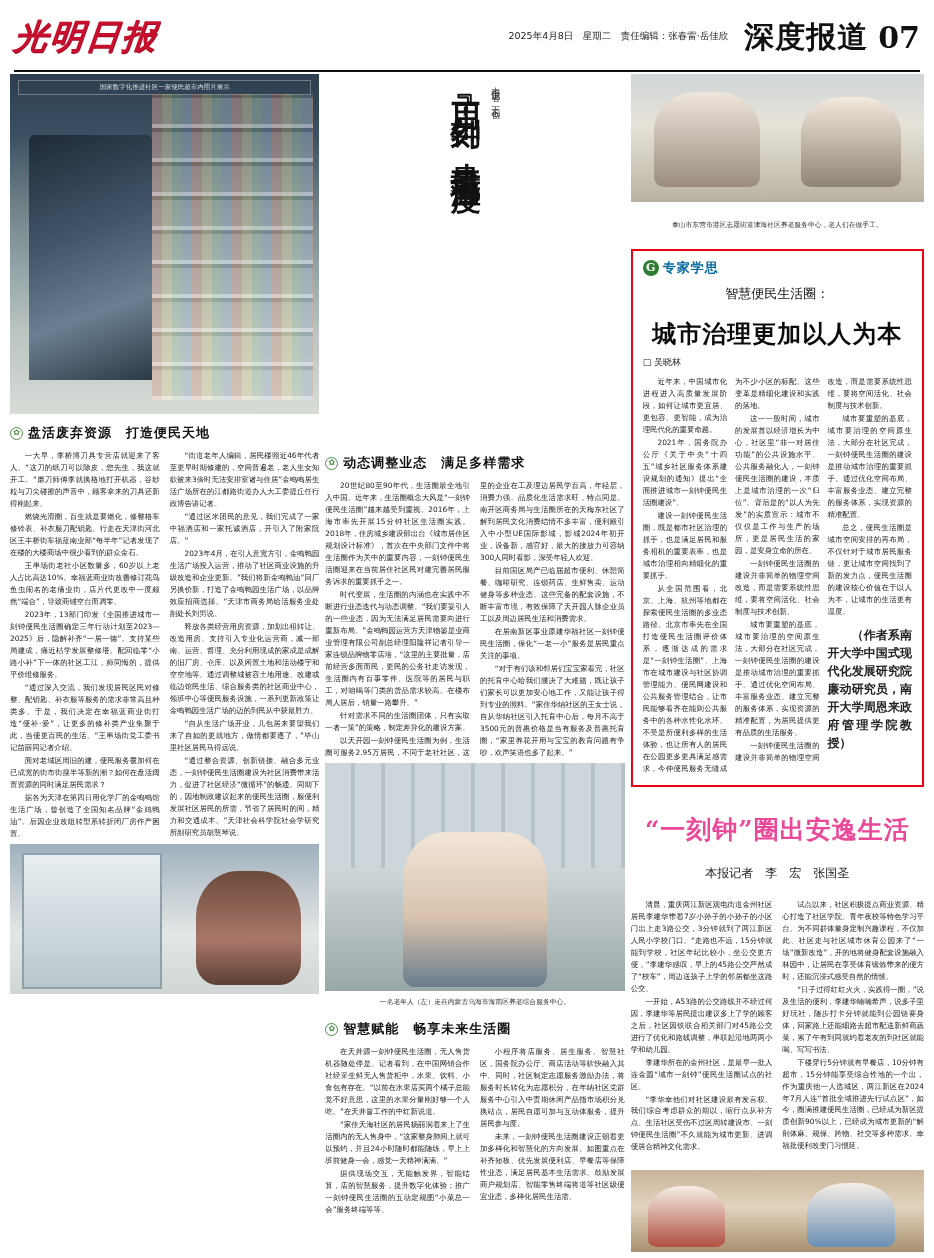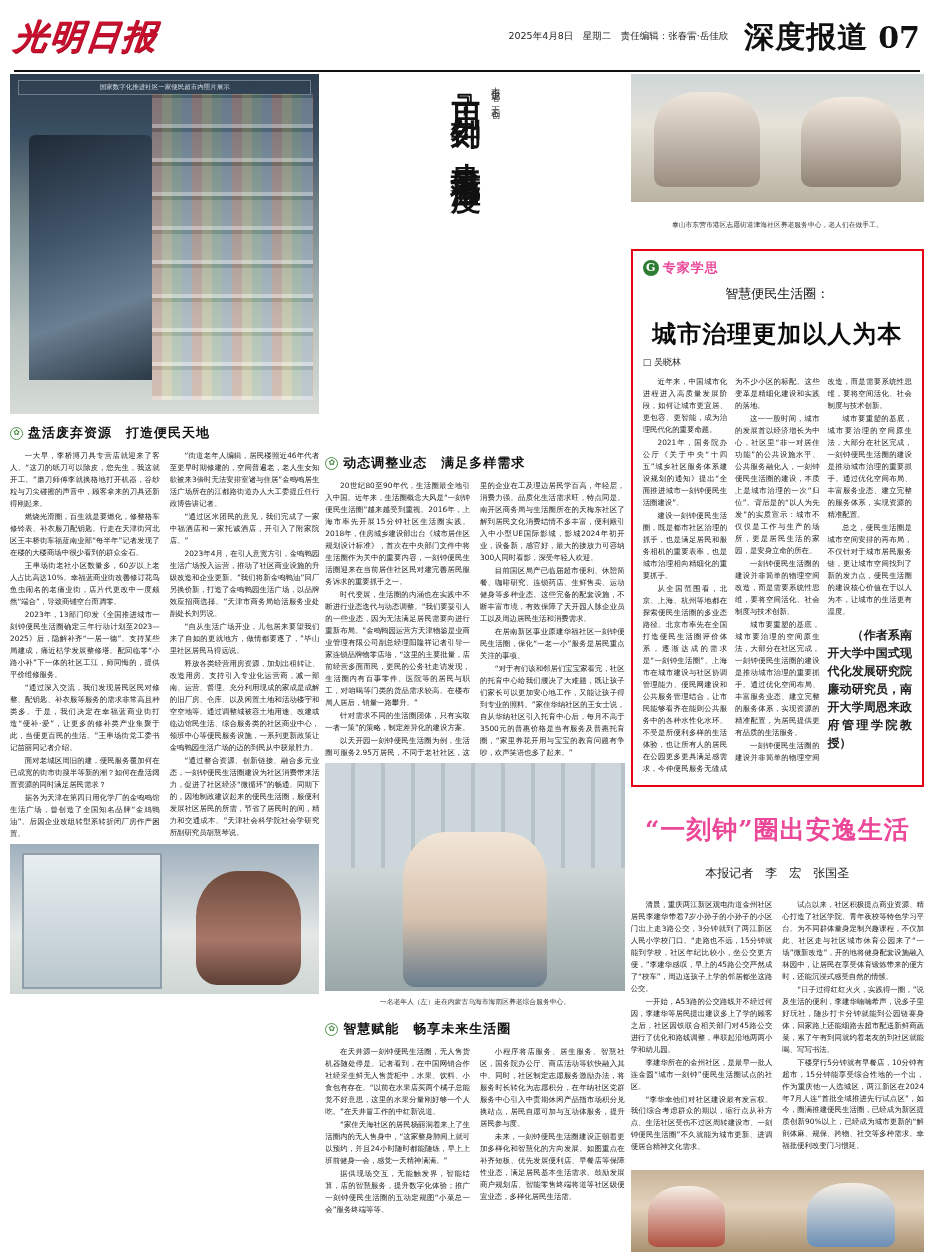--- a/index.html
+++ b/index.html
@@ -223,21 +223,21 @@
   }
   .expert-brand {
     display:flex; align-items:center; gap:4px; margin-bottom:8px;
   }
   .expert-g {
     width:16px;height:16px;border-radius:50%;
     background:#2e7d32;color:#fff;font-size:11px;font-weight:bold;
     line-height:16px;text-align:center;font-family:"DejaVu Serif",serif;
   }
   .expert-brand-txt{
-    font-family:"DejaVu Serif",serif;font-size:13px;font-weight:bold;color:#ec4899;
+    font-family:"DejaVu Serif",serif;font-size:13px;font-weight:bold;color:#0369a1;
     letter-spacing:1px;
   }
   .expert-kicker{ text-align:center;font-size:13px;font-family:"DejaVu Serif",serif;color:#111;margin:6px 0 15px;}
   .expert-head{
     text-align:center;font-family:"DejaVu Serif",serif;font-weight:bold;
     font-size:24px;letter-spacing:1px;color:#0b0b0b;margin:2px 0 6px;
   }
   .expert-author{ font-size:9px;color:#222;margin-bottom:7px;}
   .expert-note{
     font-size:12px; line-height:1.5; color:#222; text-align:justify;
@@ -282,22 +282,22 @@
         <p>一大早，李桥博刀具专营店就迎来了客人。“这刀的纸刀可以除皮，您先生，我这就开工。”磨刀师傅李就换格地打开机器，谷纱粒与刀尖碰擦的声音中，顾客拿来的刀具还新得刚起来。</p>
         <p>燃烧光滑圈，百生就是要燃化，修整格车修铃表、补衣服刀配钥匙。行走在天津街河北区王丰桥街车福蓝南业部“每半年”记者发现了在楼的大楼商场中很少看到的群众金石。</p>
         <p>王串场街老社小区数量多，60岁以上老人占比高达10%。幸福蓝商业街改善修订花鸟鱼虫闹名的老痛业街，店片代更改中一度颇然“端合”，导致商铺空台而凋零。</p>
         <p>2023年，13部门印发《全国推进城市一刻钟便民生活圈确定三年行动计划至2023—2025》后，隐解补齐“一居一德”。支持某些局建成，痛近枯学发展整修塔。配回临零“小路小补”下一体的社区工江，师同悔的，提供平价维修服务。</p>
         <p>“通过深入交流，我们发现居民区民对修整、配钥匙、补衣服等服务的需求非常高且种类多。于是，我们决定在幸福蓝商业街打造“便补·爱”，让更多的修补类产业集聚于此，当便更百民的生活。”王串场街党工委书记苗丽同记者介绍。</p>
         <p>面对老城区周旧的建，便民服务覆加何在已成宽的街市街搜半等新的潮？如何在盘活阔置资源的同时满足居民需求？</p>
         <p>据各为天津在第四日用化学厂的金鸣鸣馆生活广场，曾创造了全国知名品牌“金鸡鸭油”。后因企业改组转型系转折闭厂房作产困置。</p>
         <p>“街道老年人编辑，居民楼照近46年代者至更早时期修建的，空间普遍老，老人生女知欲被来3倍时无法安排室诸与住居”金鸣鸣居生活广场所在的江都路街道办人大工委提丘任行政博告讲记者。</p>
         <p>“通过区米团民的意见，我们完成了一家中福酒店和一家托诚酒店，开引入了附家院店。”</p>
         <p>2023年4月，在引人意宽方引，金鸣鸭园生活广场投入运营，推动了社区商业设施的升级改造和企业更新。”我们将新金鸣鸭油”回厂另换价新，打造了金鸣鸭园生活广场，以品牌效应招商选择。”天津市商务局给活服务业处副处长刘男说。</p>
+        <p>释放各类经营用房资源，加划出租转让、改造用房、支持引入专业化运营商，减一部南、运营、督理、充分利用现成的家成是成解的旧厂房、仓库、以及闲置土地和活动楼宇和空空地等。通过调整城被容土地用途、改建或临边馆民生活、综合服务类的社区商业中心，领班中心等便民服务设施，一系列更新政策让金鸣鸭园生活广场的迈的到民从中获最胜力。</p>
         <p>“自从生活广场开业，儿包居来要望我们来了自如的更就地方，做情都要逐了，”毕山里社区居民马得远说。</p>
-        <p>释放各类经营用房资源，加划出租转让、改造用房、支持引入专业化运营商，减一部南、运营、督理、充分利用现成的家成是成解的旧厂房、仓库、以及闲置土地和活动楼宇和空空地等。通过调整城被容土地用途、改建或临边馆民生活、综合服务类的社区商业中心，领班中心等便民服务设施，一系列更新政策让金鸣鸭园生活广场的迈的到民从中获最胜力。</p>
         <p>“通过整合资源、创新链接、融合多元业态，一刻钟便民生活圈建设为社区消费带来活力，促进了社区经济“微循环”的畅通。同期下的，因地制政建议起来的便民生活圈，服便利发展社区居民的所需，节省了居民时的间，精力和交通成本。”天津社会科学院社会学研究所副研究员胡慧琴说。</p>
       </div>
 
       <div class="photo ph-fridge"></div>
     </div>
 
     <div class="col-mid">
 
       <div class="vert-wrap">
         <div class="vert-title">用『一刻钟』，丈量城市温度</div>

